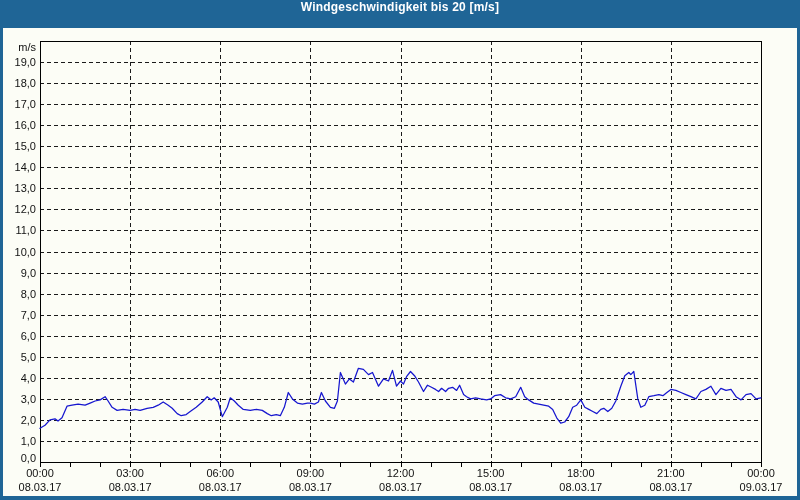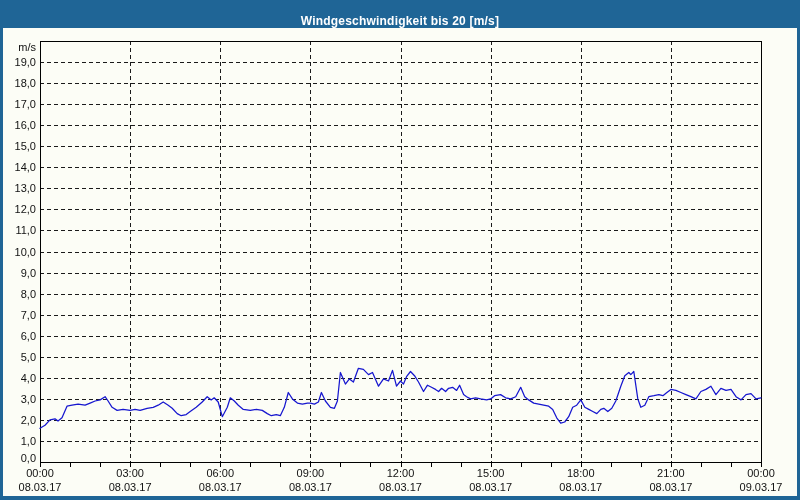--- a/index.html
+++ b/index.html
@@ -1,19 +1,19 @@
 <!DOCTYPE html>
 <html style="--titlebar_bg: #1f6596; --frame: #1f6596; --background: #fcfdf6; --title_text: #ffffff; --plot_border: #000000; --gridline: #1a1a1a; --tick: #000000; --label: #111111; --line: #1616cf;"><head>
 <meta charset="utf-8">
 <style>
   html,body{margin:0;padding:0;}
   body{width:800px;height:500px;overflow:hidden;font-family:"Liberation Sans",sans-serif;background:var(--frame,#1f6596);}
   .window{position:relative;width:800px;height:500px;background:var(--frame,#1f6596);}
   .titlebar{position:absolute;top:0;left:0;width:100%;height:28px;background:var(--titlebar_bg,#1f6596);
-    display:flex;align-items:flex-end;justify-content:center;z-index:2;}
+    display:flex;align-items:flex-start;justify-content:center;z-index:2;}
   .titlebar span{color:var(--title_text,#fff);font-size:12px;font-weight:bold;letter-spacing:0.2px;}
   .chart-surface{position:absolute;top:28px;left:3px;right:3px;bottom:4px;background:var(--background,#fcfdf6);z-index:0;}
   #chart-svg{position:absolute;top:0;left:0;width:800px;height:500px;z-index:1;}
   #chart-svg text{font-family:"Liberation Sans",sans-serif;font-size:11px;fill:var(--label,#111);}
 </style>
 </head>
 <body>
 
 <div class="window">
   <div class="titlebar">

